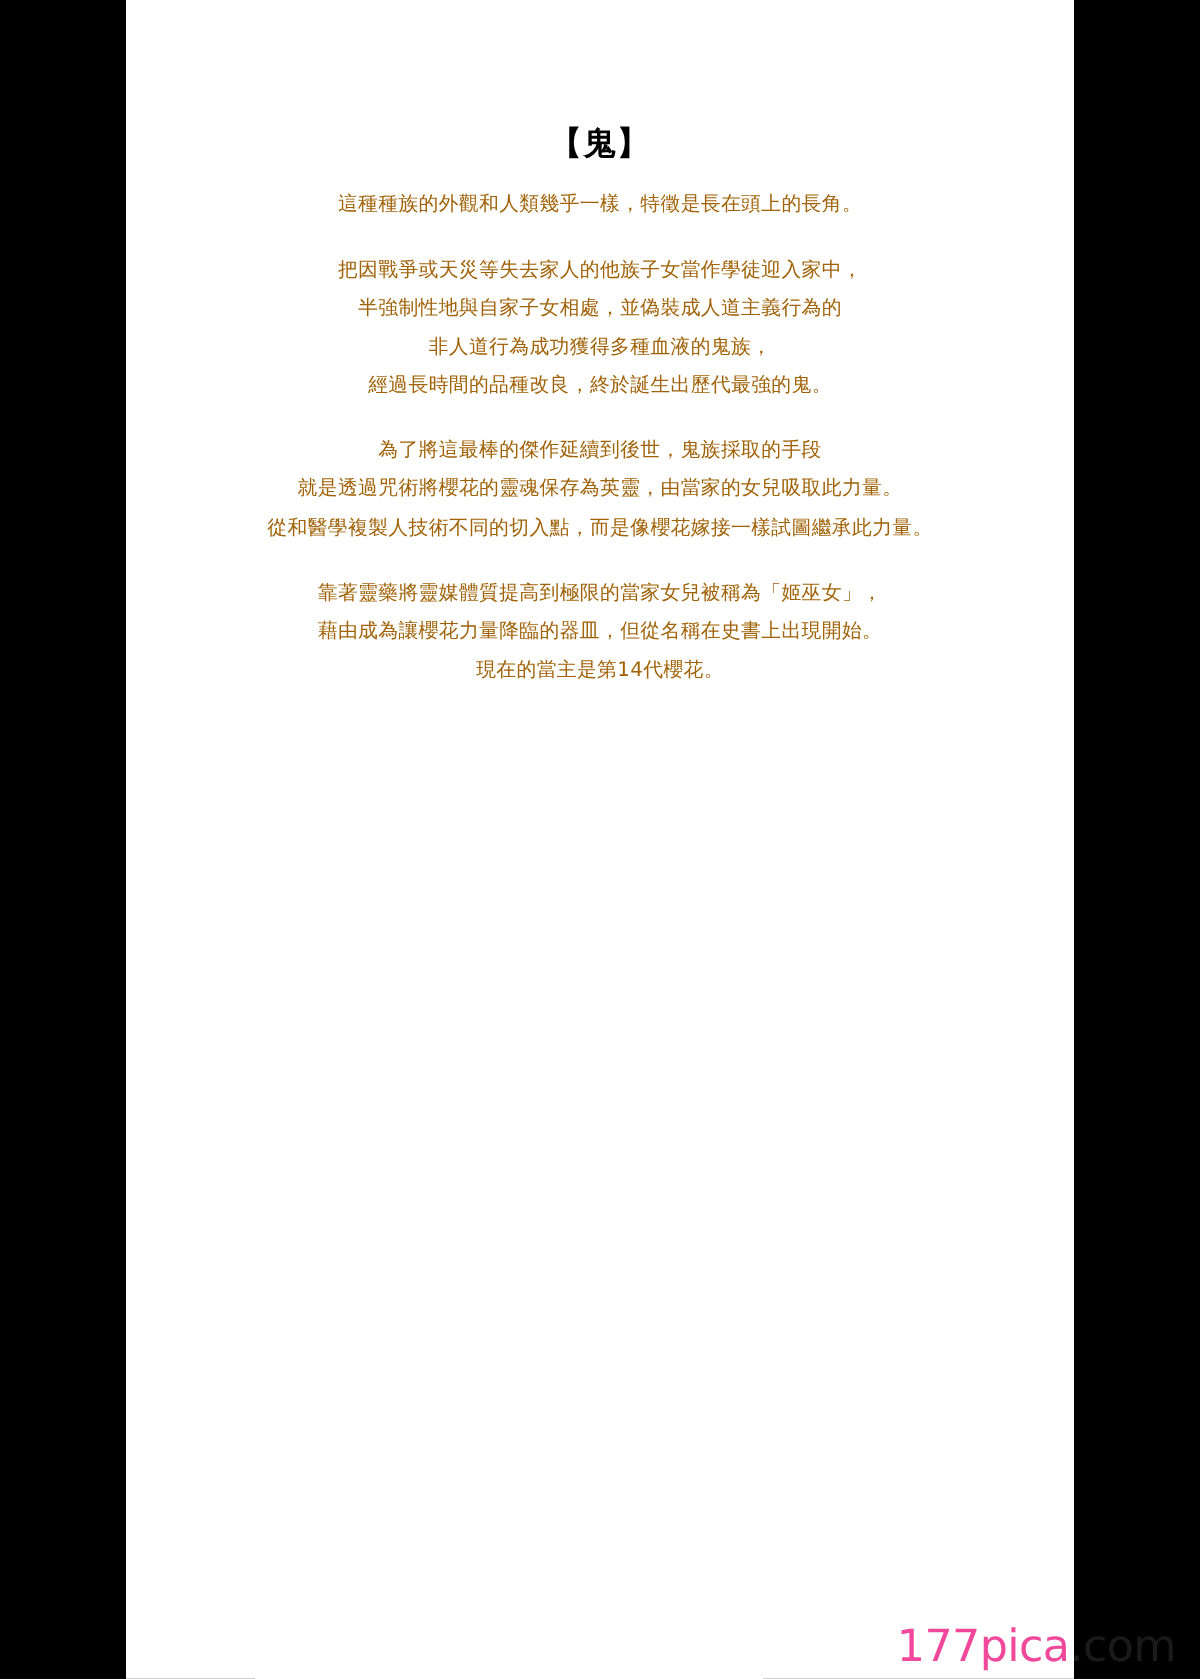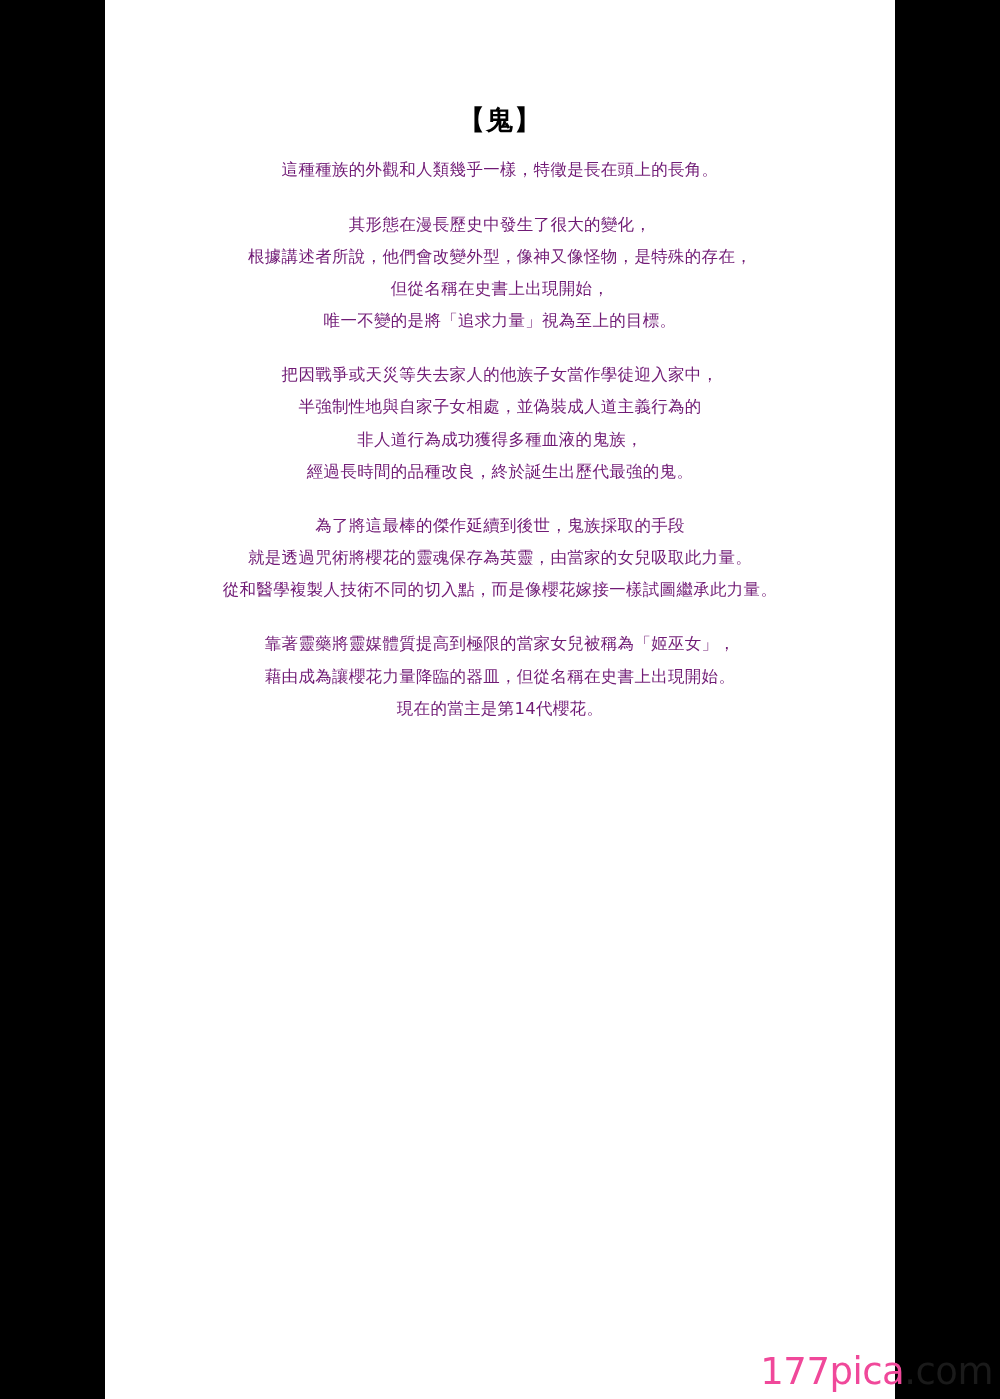--- a/index.html
+++ b/index.html
@@ -29,33 +29,33 @@
   .title {
     font-size: 27px;
     font-weight: bold;
     color: #000000;
     letter-spacing: 1px;
     line-height: 1.2;
     margin: 0 0 18px 0;
   }
   .para {
     font-size: 16.5px;
-    color: #701a75;
+    color: #a16207;
     line-height: 1.95;
     margin: 0 0 22px 0;
     padding: 0 14px;
     white-space: pre-line;
     letter-spacing: 0.3px;
   }
   .para:last-child {
     margin-bottom: 0;
   }
   .watermark {
     position: absolute;
-    right: 7px;
+    right: 20px;
     bottom: 6px;
     font-size: 37px;
     font-family: "DejaVu Sans", "Liberation Sans", sans-serif;
     letter-spacing: -0.5px;
     white-space: nowrap;
   }
   .wm-pink {
     color: #f0489a;
     font-weight: 400;
   }
@@ -64,24 +64,20 @@
     font-weight: 400;
   }
 </style>
 </head>
 <body>
 
 <div class="page">
   <div class="content">
     <h1 class="title">【鬼】</h1>
     <p class="para">這種種族的外觀和人類幾乎一樣，特徵是長在頭上的長角。</p>
-    <p class="para">其形態在漫長歷史中發生了很大的變化，
-根據講述者所說，他們會改變外型，像神又像怪物，是特殊的存在，
-但從名稱在史書上出現開始，
-唯一不變的是將「追求力量」視為至上的目標。</p>
     <p class="para">把因戰爭或天災等失去家人的他族子女當作學徒迎入家中，
 半強制性地與自家子女相處，並偽裝成人道主義行為的
 非人道行為成功獲得多種血液的鬼族，
 經過長時間的品種改良，終於誕生出歷代最強的鬼。</p>
     <p class="para">為了將這最棒的傑作延續到後世，鬼族採取的手段
 就是透過咒術將櫻花的靈魂保存為英靈，由當家的女兒吸取此力量。
 從和醫學複製人技術不同的切入點，而是像櫻花嫁接一樣試圖繼承此力量。</p>
     <p class="para">靠著靈藥將靈媒體質提高到極限的當家女兒被稱為「姬巫女」，
 藉由成為讓櫻花力量降臨的器皿，但從名稱在史書上出現開始。
 現在的當主是第14代櫻花。</p>

